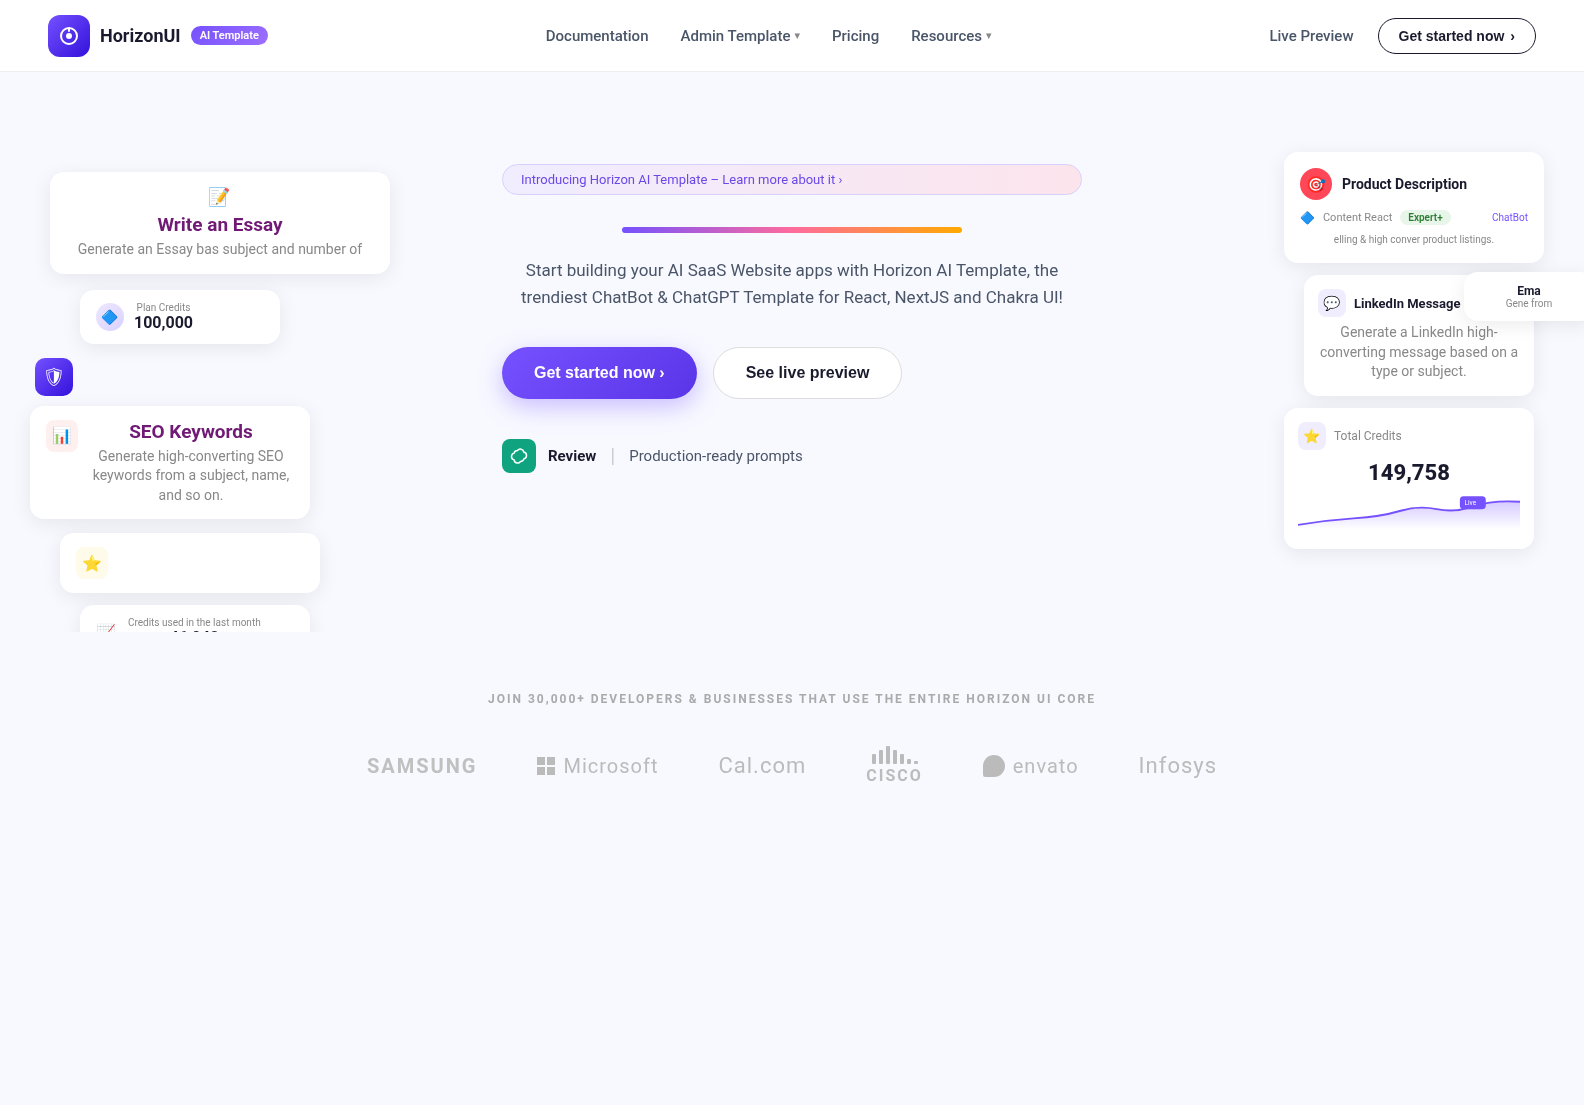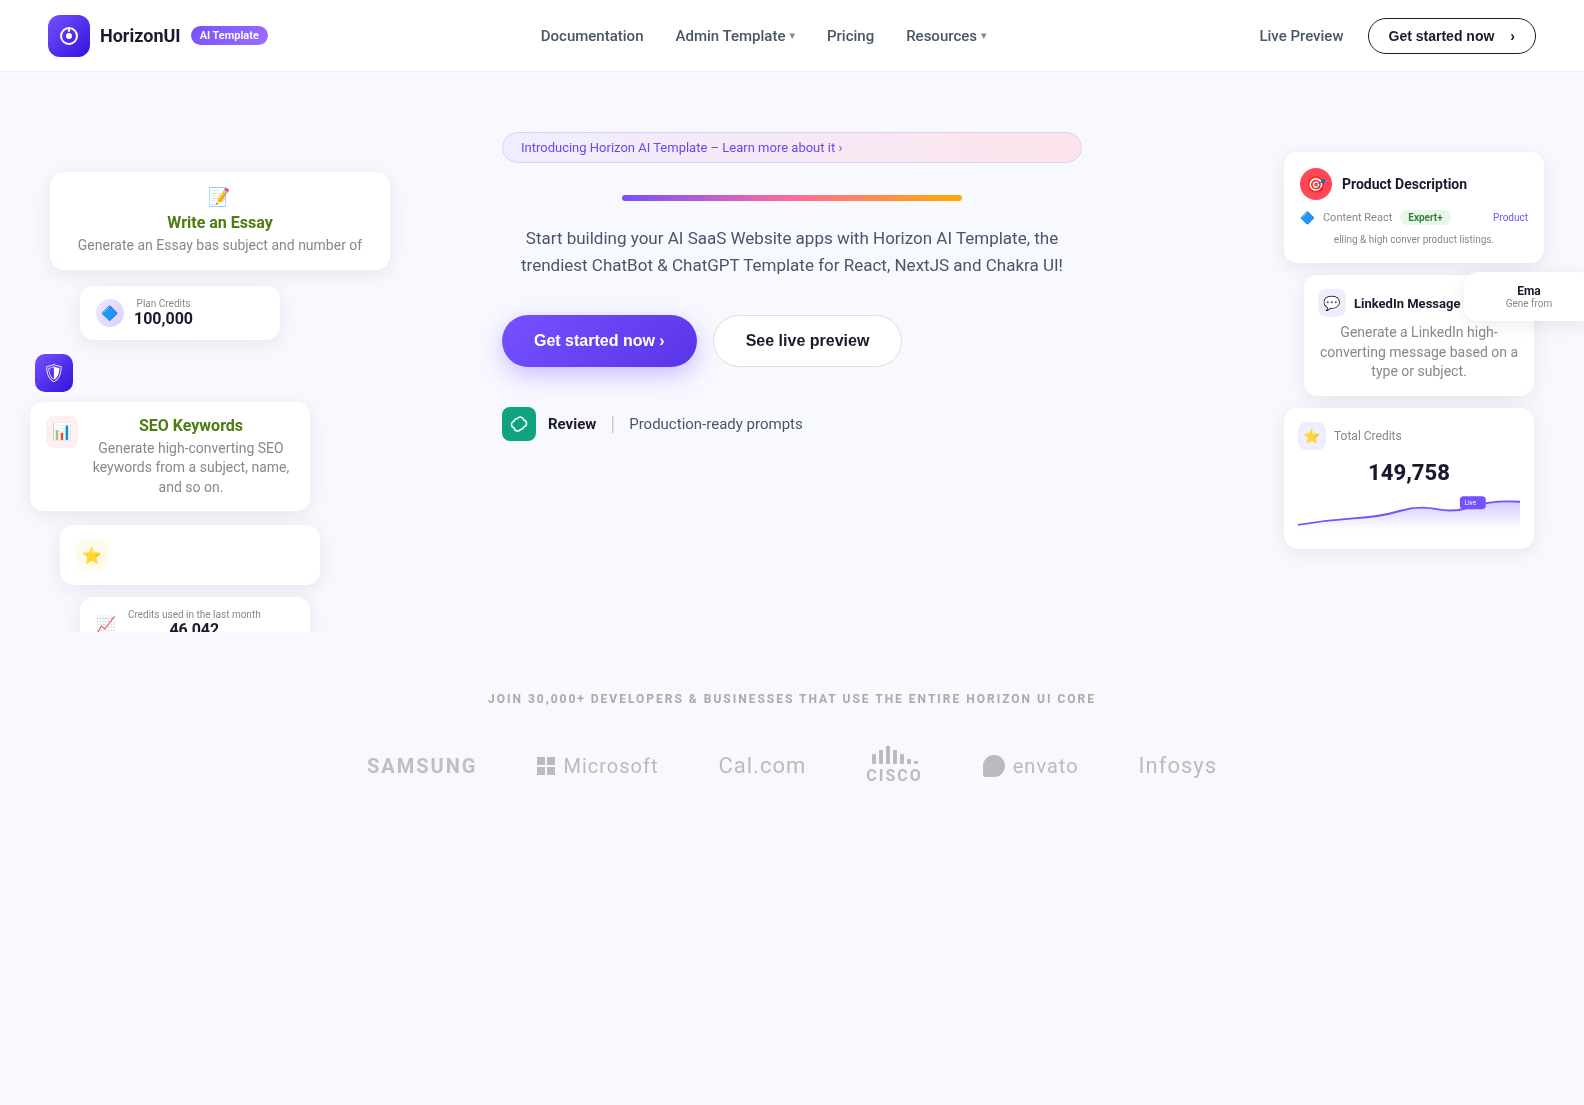--- a/index.html
+++ b/index.html
@@ -83,21 +83,21 @@
       background: #fff;
       border: 1.5px solid #1a1a2e;
       color: #1a1a2e;
       padding: 9px 20px;
       border-radius: 25px;
       font-size: 14px;
       font-weight: 600;
       cursor: pointer;
       display: flex;
       align-items: center;
-      gap: 16px;
+      gap: 6px;
     }
 
     
     .hero {
       display: flex;
       flex-direction: column;
       align-items: center;
       text-align: center;
       padding: 60px 48px 40px;
       position: relative;
@@ -208,23 +208,23 @@
       box-shadow: 0 4px 20px rgba(0,0,0,0.08);
       margin-bottom: 16px;
       position: relative;
       left: 30px;
     }
     .card-icon-yellow {
       font-size: 18px;
       margin-bottom: 6px;
     }
     .card-title-sm {
-      font-size: 16px;
+      font-size: 19px;
       font-weight: 700;
-      color: #4d7c0f;
+      color: #701a75;
       margin-bottom: 4px;
     }
     .card-desc-sm {
       font-size: 14px;
       color: #888;
       line-height: 1.4;
     }
     .card-credits {
       background: #fff;
       border-radius: 14px;
@@ -569,21 +569,21 @@
 
     <div class="card-product-desc">
       <div class="card-prod-header">
         <div class="prod-icon-circle">🎯</div>
         <div class="prod-title">Product Description</div>
       </div>
       <div class="prod-plan-row">
         <span class="plan-icon-sm">🔷</span>
         <span class="plan-label">Content React</span>
         <span class="plan-badge">Expert+</span>
-        <span style="font-size:10px;color:#7551ff;margin-left:auto;cursor:pointer;">Product</span>
+        <span style="font-size:10px;color:#7551ff;margin-left:auto;cursor:pointer;">ChatBot</span>
       </div>
       <div class="prod-desc-text">elling &amp; high conver product listings.</div>
     </div>
 
     <div class="card-linkedin">
       <div class="linkedin-header">
         <div class="linkedin-dot">💬</div>
         <span style="font-size:13px;font-weight:700;color:#1a1a2e;">LinkedIn Message</span>
         <div class="arrow-btn">↗</div>
       </div>
@@ -610,21 +610,21 @@
         </defs>
         <path d="M0,35 Q30,30 60,28 Q90,26 110,20 Q130,14 150,18 Q170,22 190,15 Q210,8 240,10" stroke="#7551ff" stroke-width="2" fill="none"></path>
         <path d="M0,35 Q30,30 60,28 Q90,26 110,20 Q130,14 150,18 Q170,22 190,15 Q210,8 240,10 L240,40 L0,40 Z" fill="url(#chartGrad)"></path>
         <circle cx="190" cy="15" r="3" fill="#7551ff"></circle>
         <rect x="175" y="4" width="28" height="14" rx="4" fill="#7551ff"></rect>
         <text x="180" y="14" font-size="7" fill="white">Live</text>
       </svg>
     </div>
   </div>
 
-  <div style="position:relative;z-index:2;">
+  <div style="position:relative;z-index:2;margin-top:32px;">
     <div class="intro-pill">Introducing Horizon AI Template – Learn more about it  ›</div>
 
     <div class="hero-underline"></div>
 
     <p class="hero-subtitle">Start building your AI SaaS Website apps with Horizon AI Template, the trendiest ChatBot &amp; ChatGPT Template for React, NextJS and Chakra UI!</p>
 
     <div class="hero-buttons">
       <button class="btn-primary">
         <span>Get started now ›</span>
       </button>

